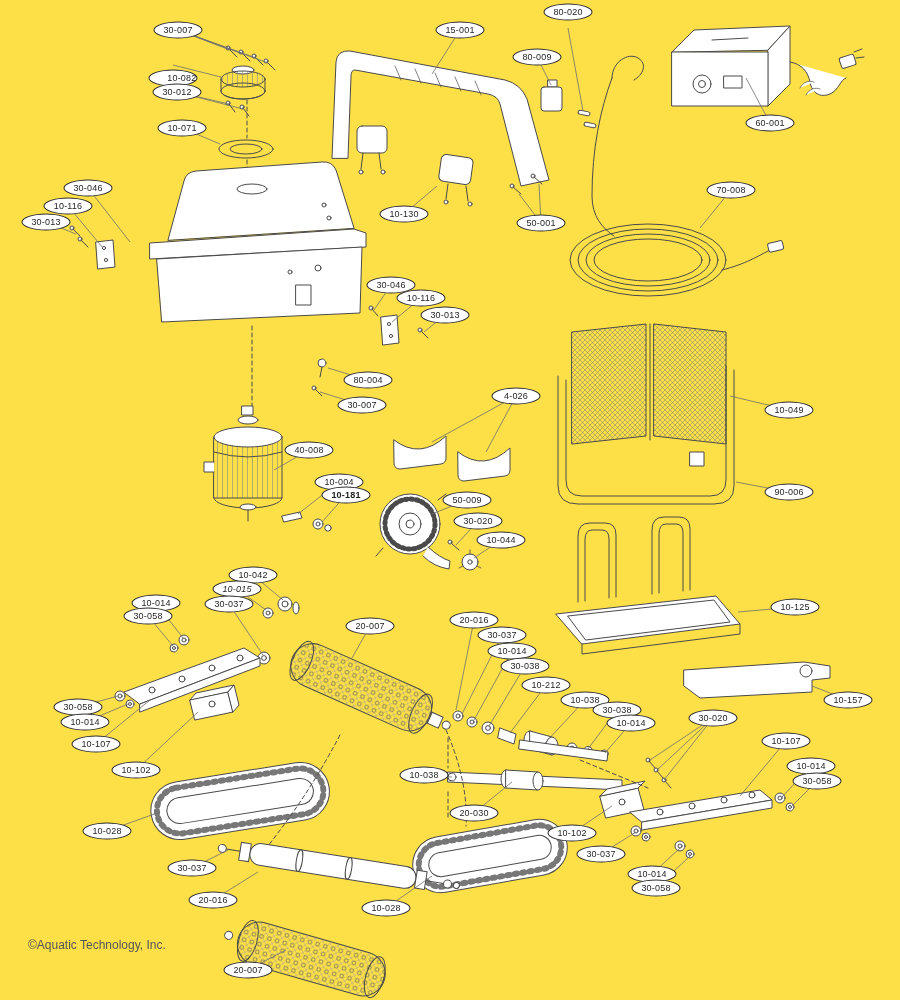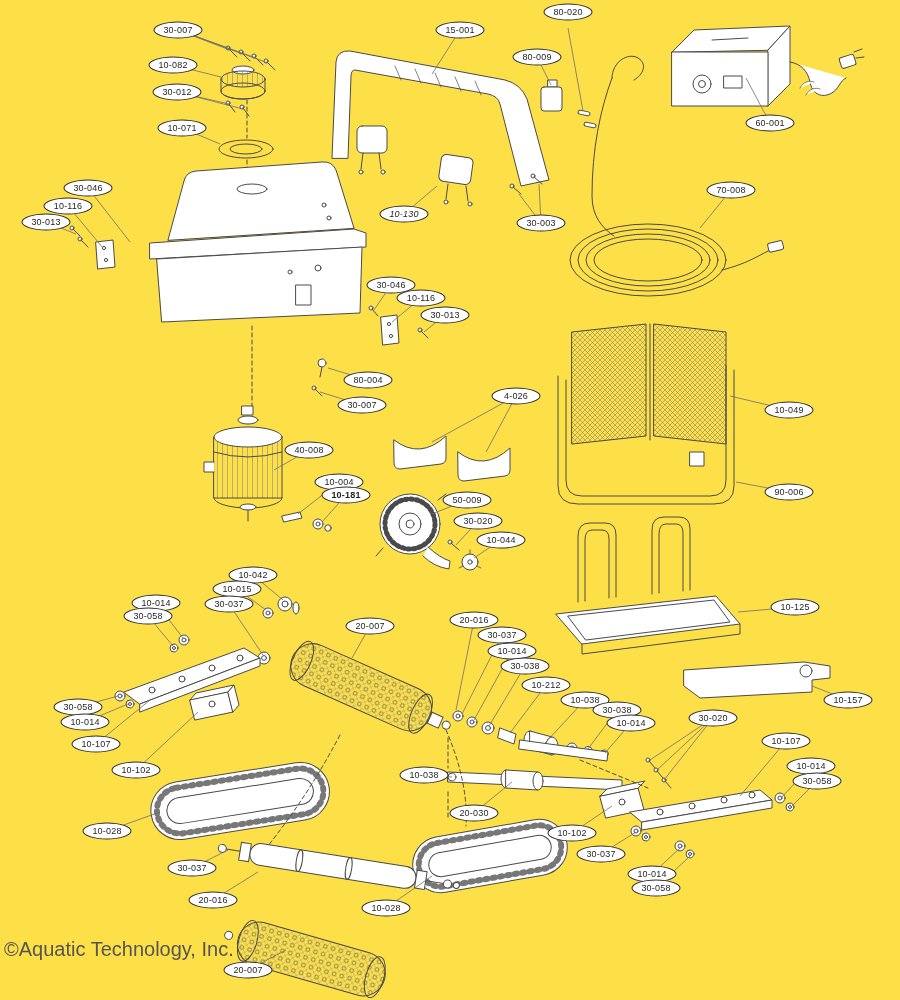--- a/index.html
+++ b/index.html
@@ -6,21 +6,21 @@
   .stage{position:relative;width:900px;height:1000px;background:#fde047;overflow:hidden;
          font-family:"Liberation Sans",sans-serif;}
   .stage svg.art{position:absolute;left:0;top:0;z-index:1;}
   .stage svg.leaders{position:absolute;left:0;top:0;z-index:2;pointer-events:none;}
   .leaders line{stroke:#6e6e6e;stroke-width:0.8;}
   .callout-layer{position:absolute;left:0;top:0;width:100%;height:100%;z-index:3;}
   .callout{position:absolute;transform:translate(-50%,-50%);width:47px;height:15px;
            line-height:15px;text-align:center;font-size:9px;color:#1f1f1f;
            background:#fff;border:1px solid #2e2e2e;border-radius:50%;
            letter-spacing:0.2px;}
-  .copyright{position:absolute;left:4px;top:938px;z-index:4;font-size:20px;
+  .copyright{position:absolute;left:28px;top:938px;z-index:4;font-size:12px;
              color:#555;font-weight:500;text-align:center;}
 </style>
 </head>
 <body>
 
 <div class="stage">
 
   <svg class="art" width="900" height="1000" viewBox="0 0 900 1000">
     <defs>
       <pattern id="mesh" width="5" height="5" patternUnits="userSpaceOnUse">
@@ -450,50 +450,50 @@
       <line x1="213" y1="900" x2="258" y2="872"></line>
       <line x1="386" y1="908" x2="432" y2="876"></line>
       <line x1="652" y1="874" x2="680" y2="848"></line>
       <line x1="656" y1="888" x2="690" y2="856"></line>
       <line x1="248" y1="970" x2="286" y2="950"></line>
       <line x1="848" y1="700" x2="812" y2="686"></line>
     </svg>
 
   <div class="callout-layer">
       <div class="callout" style="left: 178px; top: 30px;">30-007</div>
-      <div class="callout" style="left: 173px; top: 65px;">10-082</div>
+      <div class="callout" style="left: 173px; top: 78px; text-align: right;">10-082</div>
       <div class="callout" style="left: 177px; top: 92px;">30-012</div>
       <div class="callout" style="left: 182px; top: 128px;">10-071</div>
       <div class="callout" style="left: 460px; top: 30px;">15-001</div>
       <div class="callout" style="left: 568px; top: 12px;">80-020</div>
       <div class="callout" style="left: 537px; top: 57px;">80-009</div>
       <div class="callout" style="left: 770px; top: 123px;">60-001</div>
       <div class="callout" style="left: 88px; top: 188px;">30-046</div>
       <div class="callout" style="left: 68px; top: 206px;">10-116</div>
       <div class="callout" style="left: 46px; top: 222px;">30-013</div>
-      <div class="callout" style="left: 404px; top: 214px; font-style: italic;">10-130</div>
-      <div class="callout" style="left: 541px; top: 223px;">30-003</div>
+      <div class="callout" style="left: 404px; top: 214px;">10-130</div>
+      <div class="callout" style="left: 541px; top: 223px;">50-001</div>
       <div class="callout" style="left: 731px; top: 190px;">70-008</div>
       <div class="callout" style="left: 391px; top: 285px;">30-046</div>
       <div class="callout" style="left: 421px; top: 298px;">10-116</div>
       <div class="callout" style="left: 445px; top: 315px;">30-013</div>
       <div class="callout" style="left: 368px; top: 380px;">80-004</div>
       <div class="callout" style="left: 362px; top: 405px;">30-007</div>
       <div class="callout" style="left: 516px; top: 396px;">4-026</div>
       <div class="callout" style="left: 789px; top: 410px;">10-049</div>
       <div class="callout" style="left: 309px; top: 450px;">40-008</div>
       <div class="callout" style="left: 789px; top: 492px;">90-006</div>
       <div class="callout" style="left: 339px; top: 482px;">10-004</div>
       <div class="callout" style="left: 346px; top: 495px; font-weight: bold;">10-181</div>
       <div class="callout" style="left: 467px; top: 500px;">50-009</div>
       <div class="callout" style="left: 478px; top: 521px;">30-020</div>
       <div class="callout" style="left: 501px; top: 540px;">10-044</div>
       <div class="callout" style="left: 795px; top: 607px;">10-125</div>
       <div class="callout" style="left: 253px; top: 575px;">10-042</div>
-      <div class="callout" style="left: 237px; top: 589px;">10-015</div>
+      <div class="callout" style="left: 237px; top: 589px; font-style: italic;">10-015</div>
       <div class="callout" style="left: 156px; top: 603px;">10-014</div>
       <div class="callout" style="left: 148px; top: 616px;">30-058</div>
       <div class="callout" style="left: 229px; top: 604px;">30-037</div>
       <div class="callout" style="left: 370px; top: 626px;">20-007</div>
       <div class="callout" style="left: 474px; top: 620px;">20-016</div>
       <div class="callout" style="left: 502px; top: 635px;">30-037</div>
       <div class="callout" style="left: 512px; top: 651px;">10-014</div>
       <div class="callout" style="left: 525px; top: 666px;">30-038</div>
       <div class="callout" style="left: 546px; top: 685px;">10-212</div>
       <div class="callout" style="left: 585px; top: 700px;">10-038</div>

